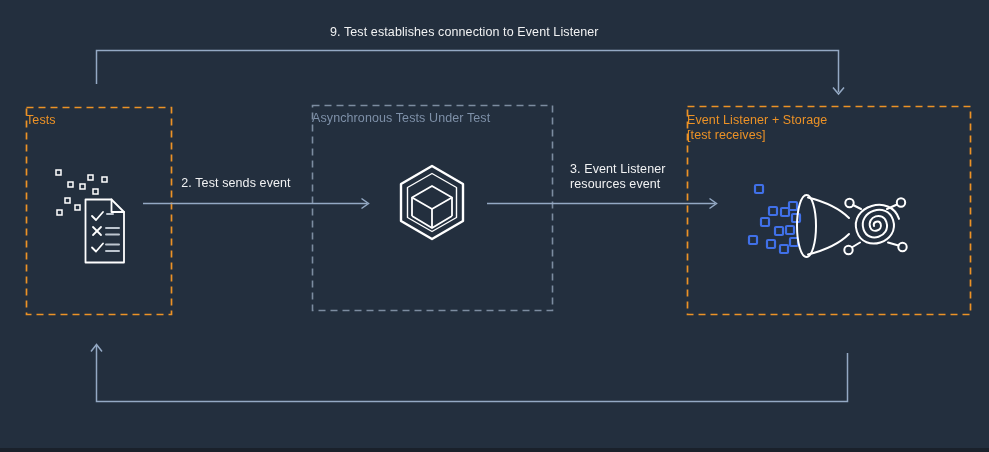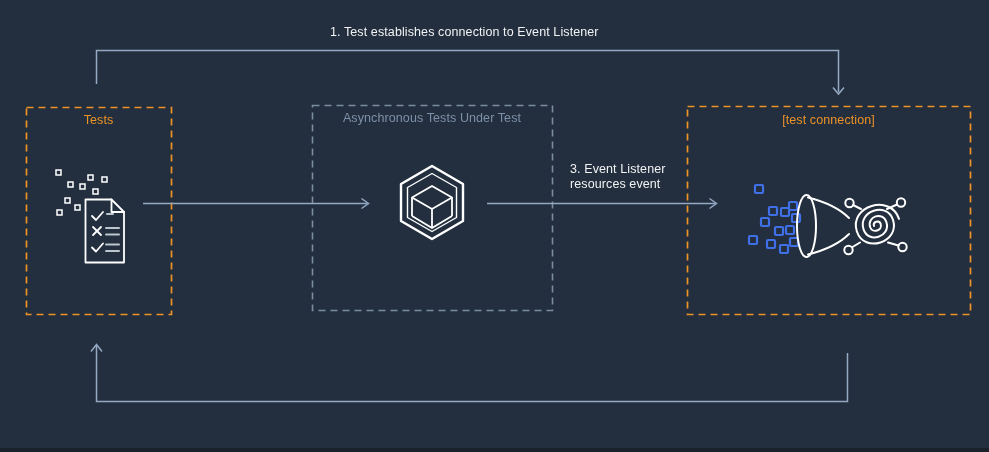--- a/index.html
+++ b/index.html
@@ -7,21 +7,21 @@
     position:relative;width:989px;height:452px;background:#232F3E;overflow:hidden;
     font-family:"Liberation Sans",sans-serif;
   }
   #diagram-svg{position:absolute;left:0;top:0;}
   .lbl{
     position:absolute;font-size:12.5px;line-height:15px;color:#F1F2F3;
     letter-spacing:.1px;white-space:nowrap;
   }
   .lbl.center{text-align:center;}
   .box-title{
-    position:absolute;font-size:12.5px;line-height:14.5px;text-align:center;
+    position:absolute;font-size:12.5px;line-height:14.5px;
     letter-spacing:.1px;
   }
   .orange-t{color:#EC9226;}
   .muted-t{color:#7E90A8;}
   #bottom-strip{position:absolute;left:0;bottom:0;width:989px;height:4px;background:#1A212B;}
 </style>
 </head>
 <body>
 
 <div id="canvas">
@@ -119,31 +119,33 @@
         <line x1="861" y1="209" x2="853" y2="205"></line>
         <circle cx="849.5" cy="203" r="4.2"></circle>
         <line x1="888" y1="242.5" x2="898.5" y2="245.5"></line>
         <circle cx="902.5" cy="247" r="4.2"></circle>
         <line x1="860" y1="242.5" x2="852.5" y2="247"></line>
         <circle cx="848.5" cy="250" r="4.2"></circle>
       </g>
     </g>
   </svg>
 
-  <div class="lbl center" style="left:330px;top:25px;width:260px;">1. Test establishes connection to Event Listener</div>
+  <div class="lbl center" style="left:330px;top:25px;width:260px;">9. Test establishes connection to Event Listener</div>
 
+  <div class="lbl center" style="left:161px;top:176px;width:150px;">2. Test sends event</div>
 
   <div class="lbl" style="left:570px;top:162px;">
     <div>3. Event Listener</div>
     <div>resources event</div>
   </div>
 
 
   <div class="box-title orange-t" style="left:26px;top:113px;width:145px;">Tests</div>
 
   <div class="box-title muted-t" style="left:312px;top:111px;width:240px;">Asynchronous Tests Under Test</div>
 
   <div class="box-title orange-t" style="left:687px;top:113px;width:283px;">
-    <div>[test connection]</div>
+    <div>Event Listener + Storage</div>
+    <div>[test receives]</div>
   </div>
 
   <div id="bottom-strip"></div>
 </div>
 
 </body></html>

